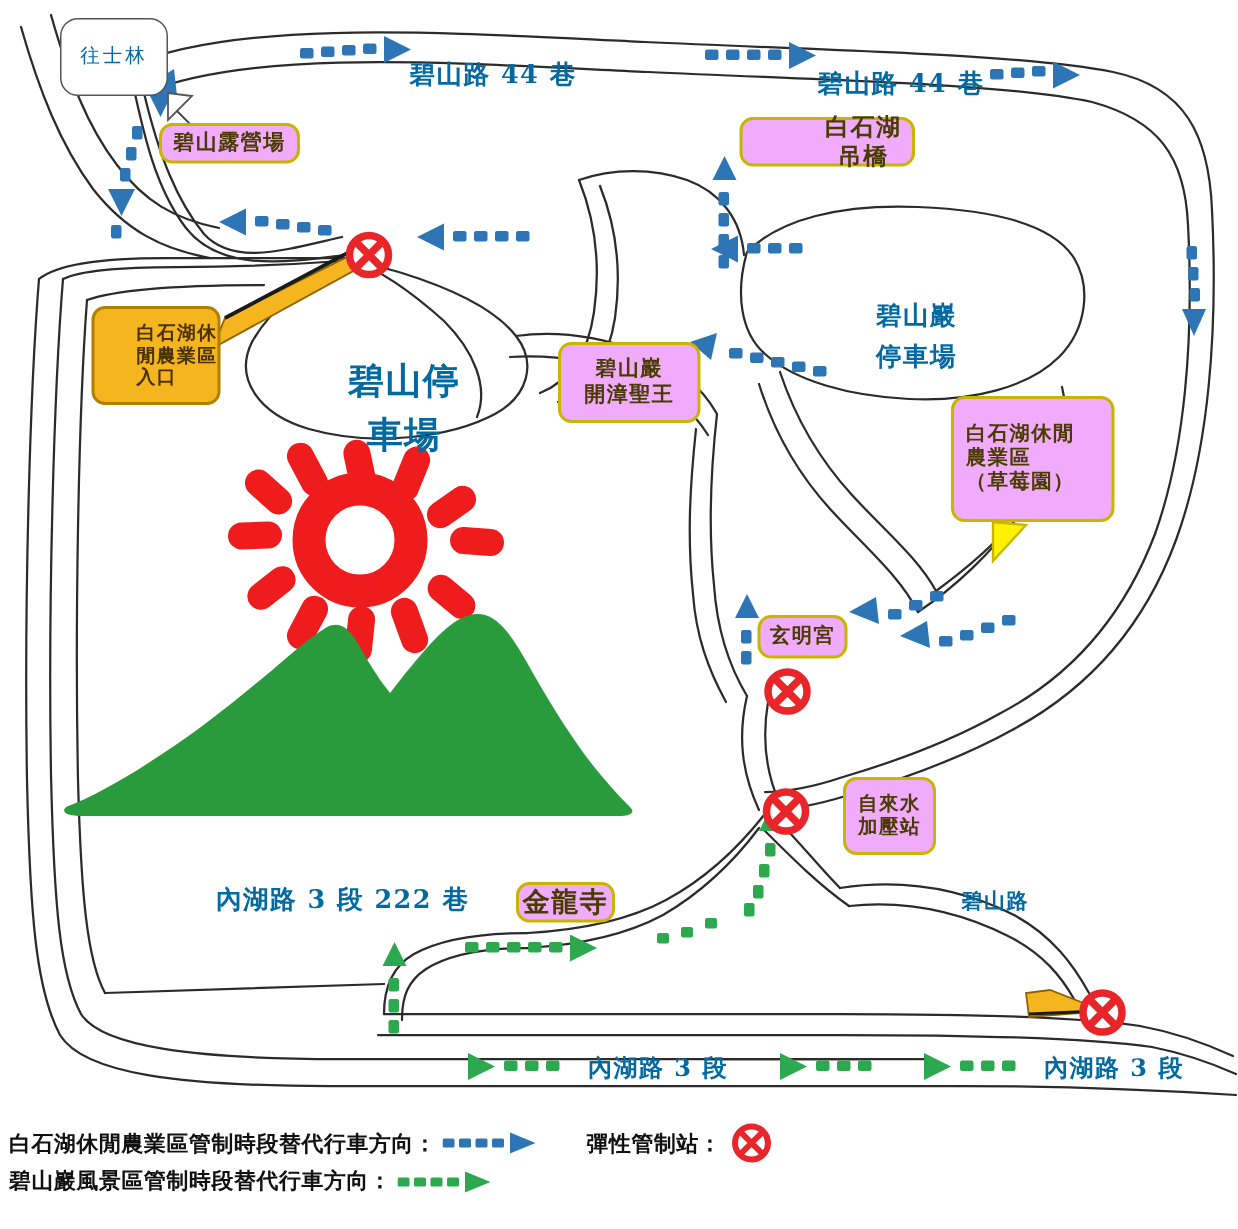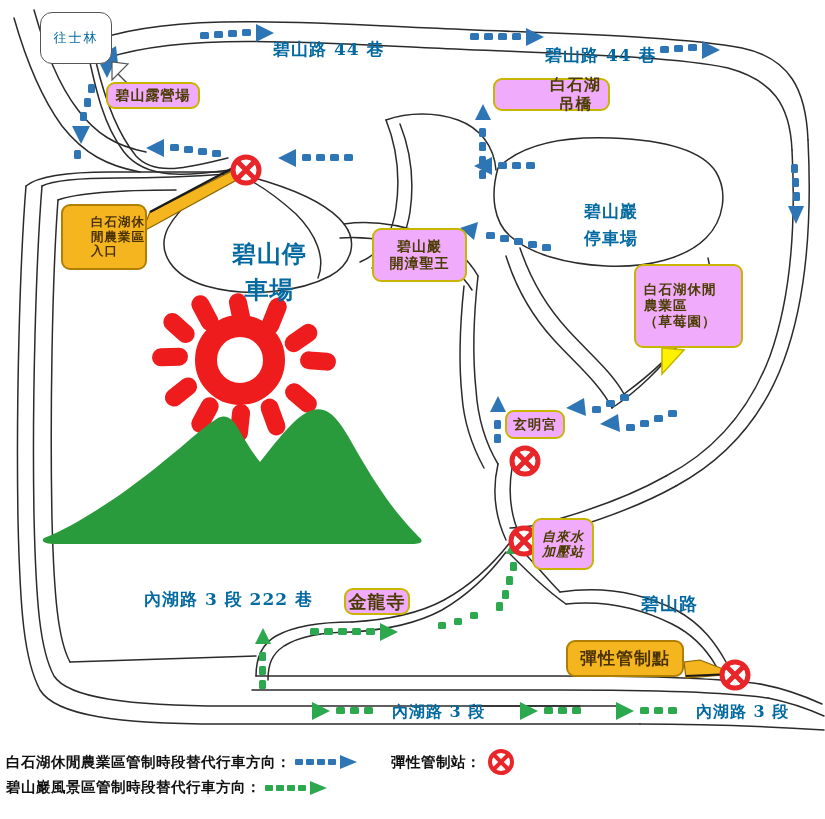--- a/index.html
+++ b/index.html
@@ -416,32 +416,29 @@
   <div class="label-box yellow" style="left:634px;top:264px;width:109px;height:84px;font-size:13.5px;align-items:flex-start;padding-left:8px;">
     <span style="text-align:left;">白石湖休閒
 農業區
 （草莓園）</span>
   </div>
 
   <div class="label-box yellow" style="left:505px;top:410px;width:60px;height:29px;font-size:13.5px;text-align:center;">
     <span>玄明宮</span>
   </div>
 
-  <div class="label-box yellow" style="left:532px;top:518px;width:62px;height:52px;font-size:13px;font-style:italic;">
+  <div class="label-box yellow" style="left:562px;top:518px;width:62px;height:52px;font-size:13px;">
     <span>自來水
 加壓站</span>
   </div>
 
   <div class="label-box yellow" style="left:344px;top:588px;width:66px;height:27px;font-size:18px;">
     <span>金龍寺</span>
   </div>
 
-  <div class="label-box orange" style="left:566px;top:640px;width:118px;height:37px;font-size:17px;">
-    <span>彈性管制點</span>
-  </div>
 
   <div class="road-name" style="left:273px;top:38px;font-size:17px;">
     <span>碧山路 44 巷</span>
   </div>
 
   <div class="road-name" style="left:545px;top:44px;font-size:17px;">
     <span>碧山路 44 巷</span>
   </div>
 
   <div class="road-name" style="left:232px;top:200px;font-size:24px;line-height:1.5;white-space:pre-line;text-align:center;">
@@ -451,21 +448,21 @@
 
   <div class="road-name" style="left:584px;top:172px;font-size:17px;line-height:1.55;white-space:pre-line;text-align:center;">
     <span>碧山巖
 停車場</span>
   </div>
 
   <div class="road-name" style="left:144px;top:588px;font-size:17px;">
     <span>內湖路 3 段 222 巷</span>
   </div>
 
-  <div class="road-name" style="left:641px;top:592px;font-size:18px;">
+  <div class="road-name" style="left:641px;top:592px;font-size:14px;">
     <span>碧山路</span>
   </div>
 
   <div class="road-name" style="left:392px;top:702px;font-size:16px;">
     <span>內湖路 3 段</span>
   </div>
 
   <div class="road-name" style="left:696px;top:702px;font-size:16px;">
     <span>內湖路 3 段</span>
   </div>

